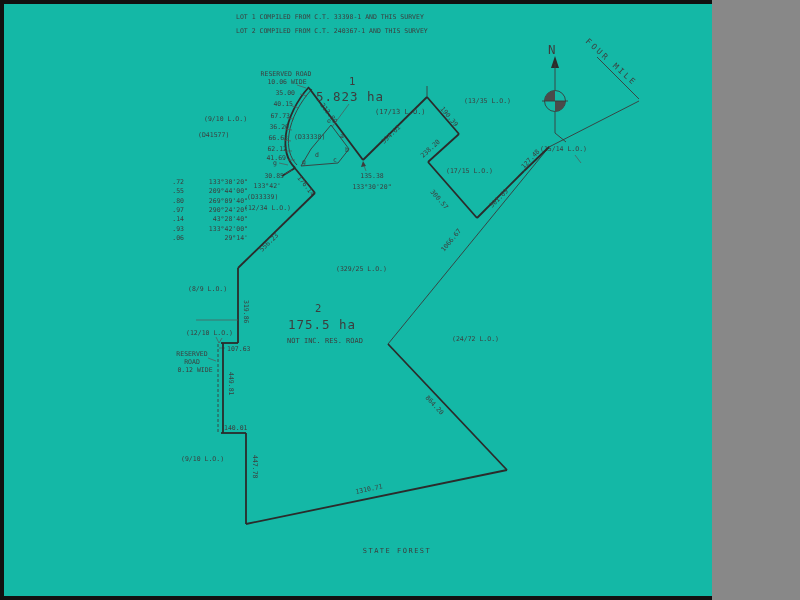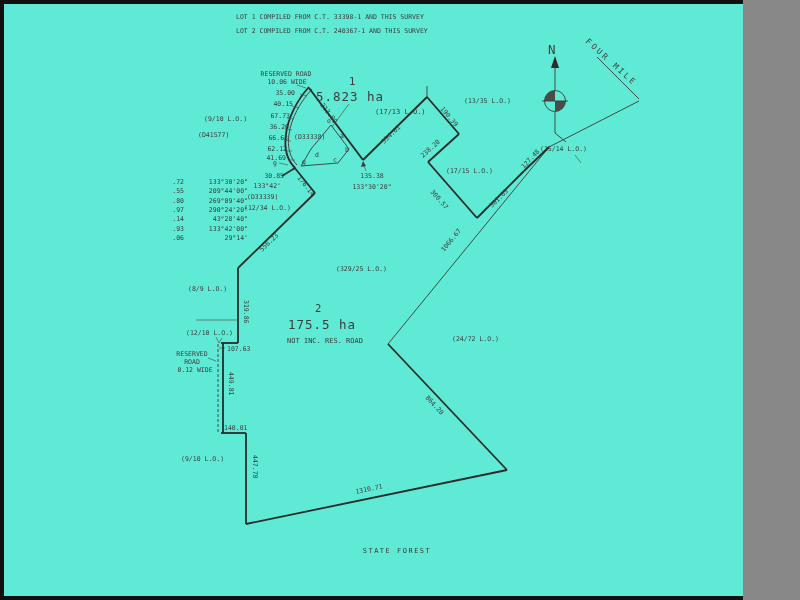--- a/index.html
+++ b/index.html
@@ -1,18 +1,18 @@
 <!DOCTYPE html>
 <html><head>
 <meta charset="utf-8">
 <style>
   html,body{margin:0;padding:0;background:#888;}
   .page{
-    position:relative;width:712px;height:600px;background:#5eead4;
-    font-family:"DejaVu Sans Mono",monospace;overflow:hidden;padding-left:31px;
+    position:relative;width:712px;height:600px;background:#14b8a6;
+    font-family:"DejaVu Sans Mono",monospace;overflow:hidden;
   }
   svg{position:absolute;left:0;top:0;}
   text{fill:#3d3d3d;font-family:"DejaVu Sans Mono",monospace;}
   .t65{font-size:6.5px;}
   .t7{font-size:7px;}
   .t8{font-size:8px;}
   .t10{font-size:10.5px;}
   .t12{font-size:12.5px;letter-spacing:1px;}
   .thick{stroke:#2b2b2b;stroke-width:1.8;fill:none;stroke-linejoin:miter;}
   .thin{stroke:#3a3a3a;stroke-width:0.9;fill:none;}

